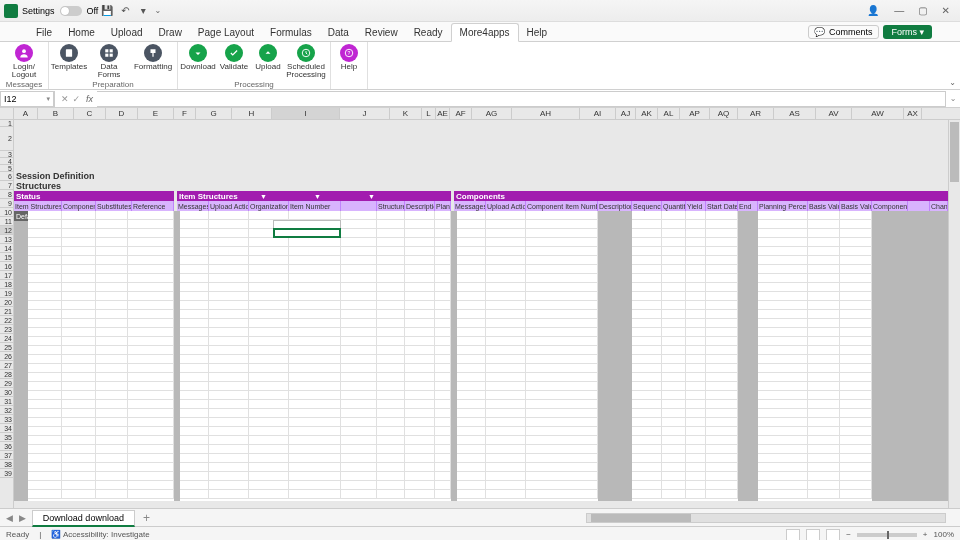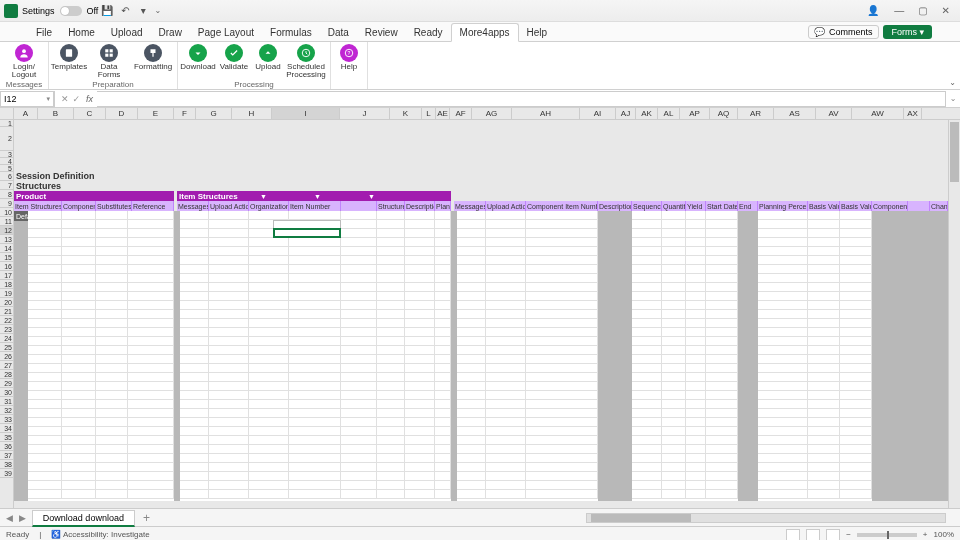--- a/index.html
+++ b/index.html
@@ -327,35 +327,38 @@
         <div class="rh" style="height: 9px;">38</div>
         <div class="rh" style="height: 9px;">39</div>
       </div>
     <div class="cells" id="cells">
 
 
       <div class="lbl-pd">Session Definition</div>
       <div class="lbl-str">Structures</div>
 
       <div class="phdr" style="left:0;width:160px">
-          <span>Product</span>
+          <span>Status</span>
         </div>
 
       <div class="phdr" style="left:163px;width:92px">
           <span>Item Structures</span>
           <span class="dd">▼</span>
         </div>
       <div class="phdr" style="left:255px;width:54px">
           <span class="dd">▼</span>
         </div>
       <div class="phdr" style="left:309px;width:54px">
           <span class="dd">▼</span>
         </div>
       <div class="phdr" style="left:363px;width:74px"></div>
 
+      <div class="phdr" style="left:440px;width:494px">
+          <span>Components</span>
+        </div>
 
       <div id="subhdrs">
           <div class="shdr" style="left:0px;width:48px">Item Structures</div>
           <div class="shdr" style="left:48px;width:34px">Component</div>
           <div class="shdr" style="left:82px;width:36px">Substitutes</div>
           <div class="shdr" style="left:118px;width:42px">Reference</div>
           <div class="shdr" style="left:163px;width:32px">Messages</div>
           <div class="shdr" style="left:195px;width:40px">Upload Action</div>
           <div class="shdr" style="left:235px;width:40px">Organization</div>
           <div class="shdr" style="left:275px;width:52px">Item Number</div>

